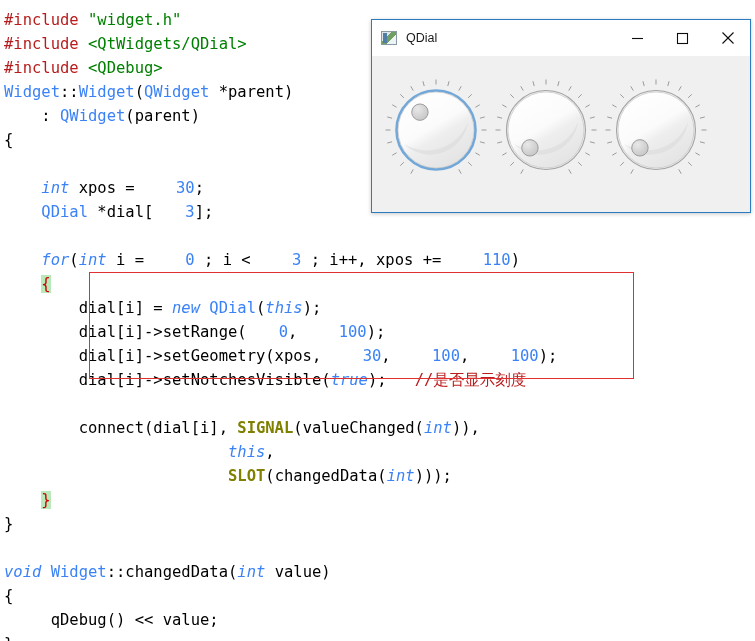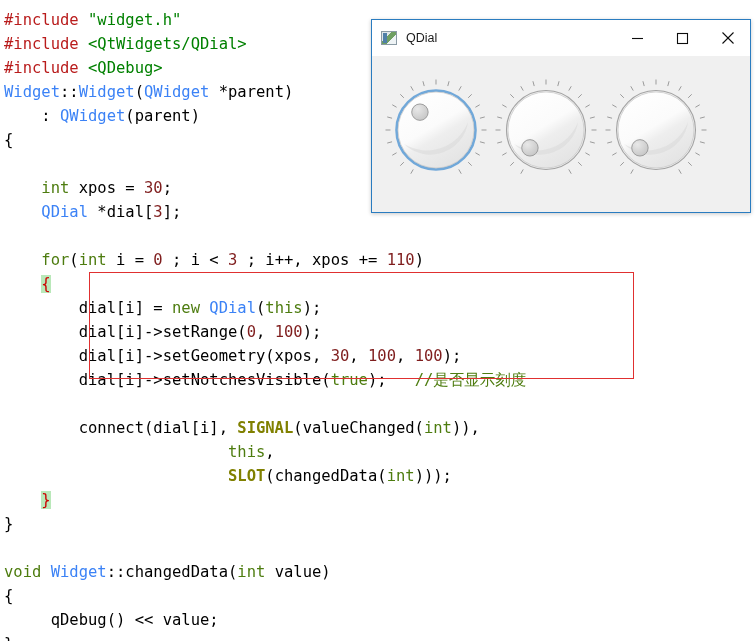--- a/index.html
+++ b/index.html
@@ -22,24 +22,24 @@
     white-space:pre;
     letter-spacing:0px;
   }
   .ln{height:24px;}
   .tk{white-space:pre;}
 
   
   .c-pre   {color:#b91c1c;}          
   .c-str   {color:#008000;}          
   .c-type  {color:#3b82f6;}          
-  .c-kw    {color:#4d7c0f;}          
-  .c-num   {color:#7f1d1d;}          
+  .c-kw    {color:#3b82f6;font-style:italic;}          
+  .c-num   {color:#3b82f6;margin-left:32px;}          
   .c-plain {color:#000000;}
-  .c-cmt   {color:#4d7c0f;}          
+  .c-cmt   {color:#b91c1c;}          
   .c-macro {color:#808000;font-weight:bold;}          
   .c-brace-hl{
     color:#cc0000;
     background:#b9e8b9;
   }
 
   
   #redbox{
     position:absolute;
     left:89px;top:272px;

